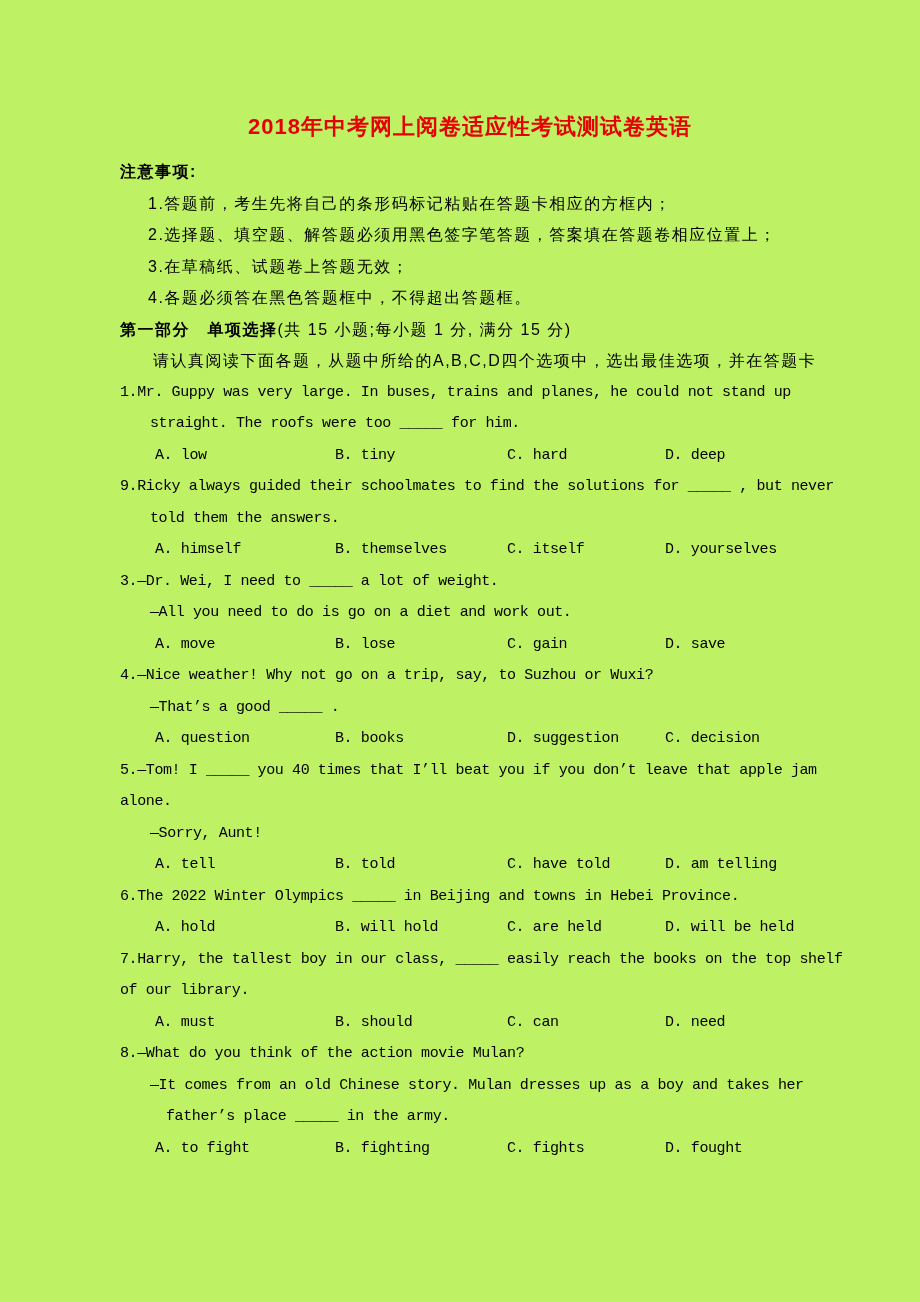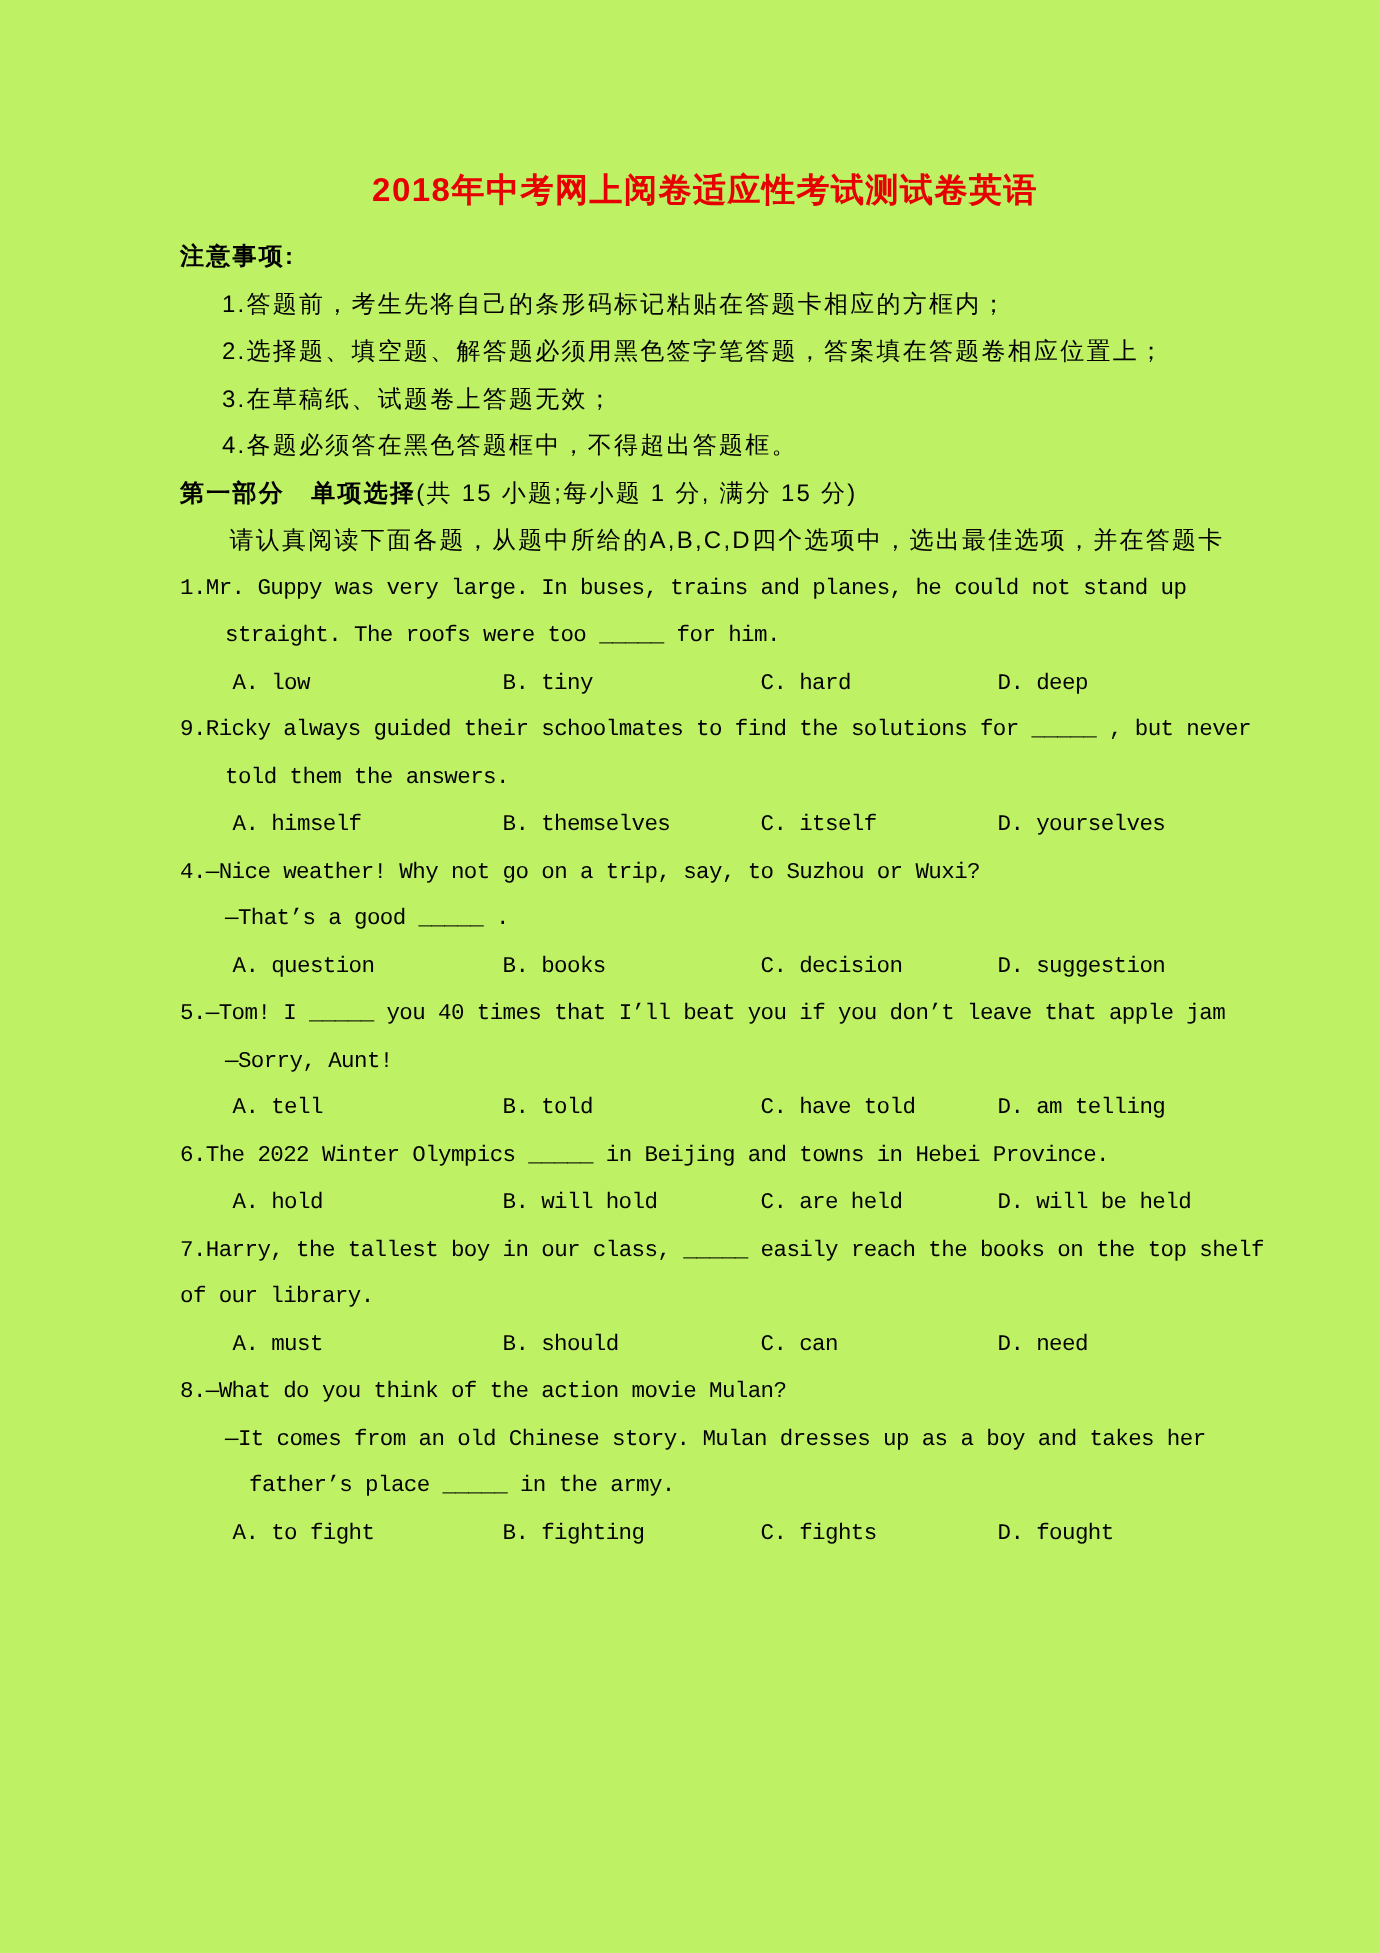--- a/index.html
+++ b/index.html
@@ -79,26 +79,32 @@
         <div class="line en indent-0">1.Mr. Guppy was very large. In buses, trains and planes, he could not stand up</div>
         <div class="line en indent-1">straight. The roofs were too _____ for him.</div>
         <div class="options line en"><span class="opt">A. low</span><span class="opt">B. tiny</span><span class="opt">C. hard</span><span class="opt">D. deep</span></div>
       </div>
       <div class="question">
         <div class="line en indent-0">9.Ricky always guided their schoolmates to find the solutions for _____ , but never</div>
         <div class="line en indent-1">told them the answers.</div>
         <div class="options line en"><span class="opt">A. himself</span><span class="opt">B. themselves</span><span class="opt">C. itself</span><span class="opt">D. yourselves</span></div>
       </div>
       <div class="question">
+        <div class="line en indent-0">3.—Dr. Wei, I need to _____ a lot of weight.</div>
+        <div class="line en indent-1">—All you need to do is go on a diet and work out.</div>
+        <div class="options line en"><span class="opt">A. move</span><span class="opt">B. lose</span><span class="opt">C. gain</span><span class="opt">D. save</span></div>
+      </div>
+      <div class="question">
         <div class="line en indent-0">4.—Nice weather! Why not go on a trip, say, to Suzhou or Wuxi?</div>
         <div class="line en indent-1">—That’s a good _____ .</div>
-        <div class="options line en"><span class="opt">A. question</span><span class="opt">B. books</span><span class="opt">C. decision</span><span class="opt">D. suggestion</span></div>
+        <div class="options line en"><span class="opt">A. question</span><span class="opt">B. books</span><span class="opt">D. suggestion</span><span class="opt">C. decision</span></div>
       </div>
       <div class="question">
         <div class="line en indent-0">5.—Tom! I _____ you 40 times that I’ll beat you if you don’t leave that apple jam</div>
+        <div class="line en indent-0">alone.</div>
         <div class="line en indent-1">—Sorry, Aunt!</div>
         <div class="options line en"><span class="opt">A. tell</span><span class="opt">B. told</span><span class="opt">C. have told</span><span class="opt">D. am telling</span></div>
       </div>
       <div class="question">
         <div class="line en indent-0">6.The 2022 Winter Olympics _____ in Beijing and towns in Hebei Province.</div>
         <div class="options line en"><span class="opt">A. hold</span><span class="opt">B. will hold</span><span class="opt">C. are held</span><span class="opt">D. will be held</span></div>
       </div>
       <div class="question">
         <div class="line en indent-0">7.Harry, the tallest boy in our class, _____ easily reach the books on the top shelf</div>
         <div class="line en indent-0">of our library.</div>

